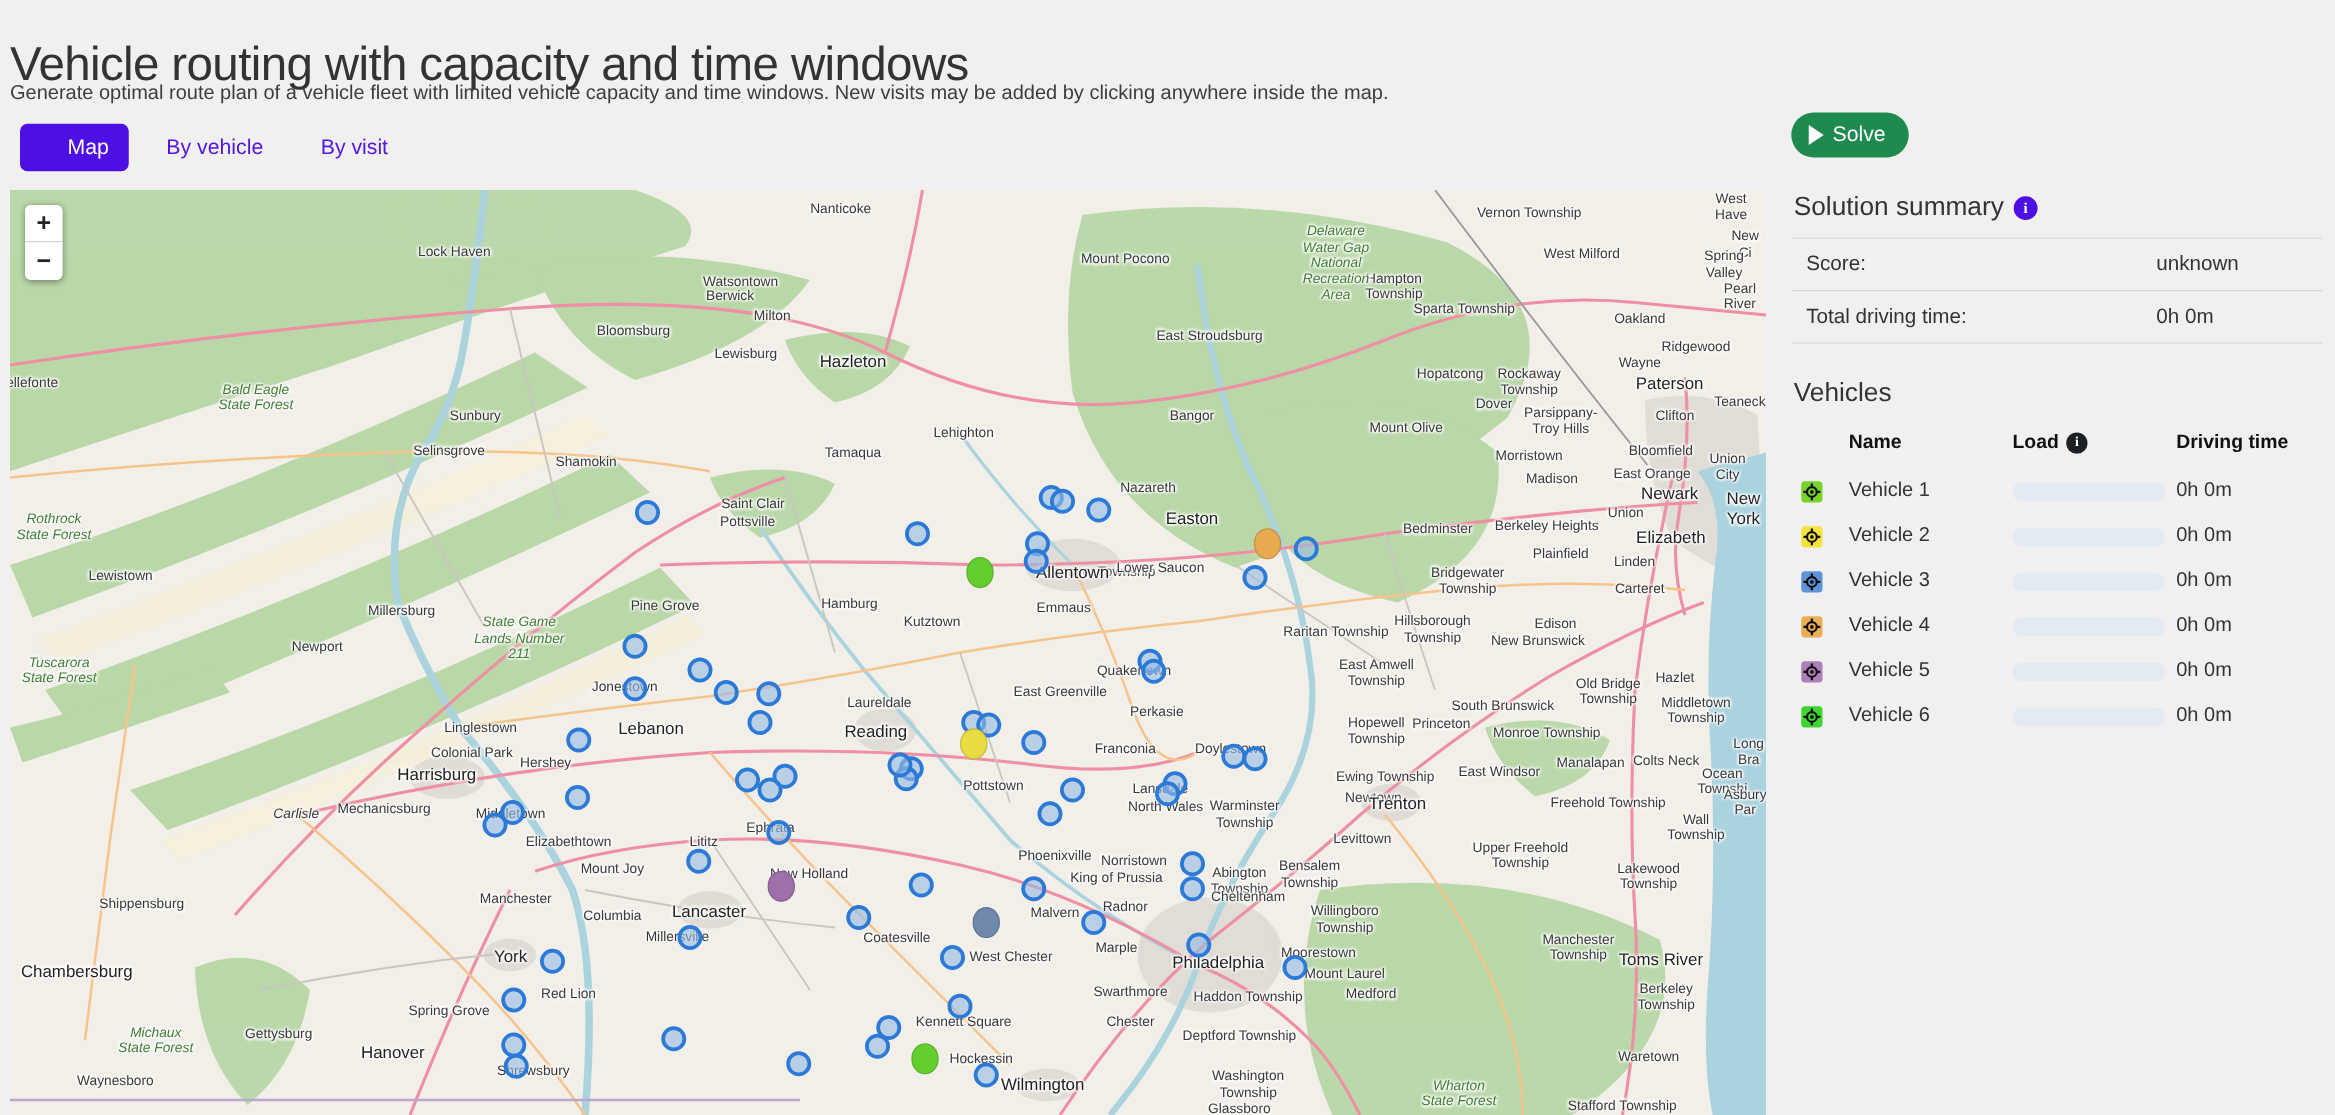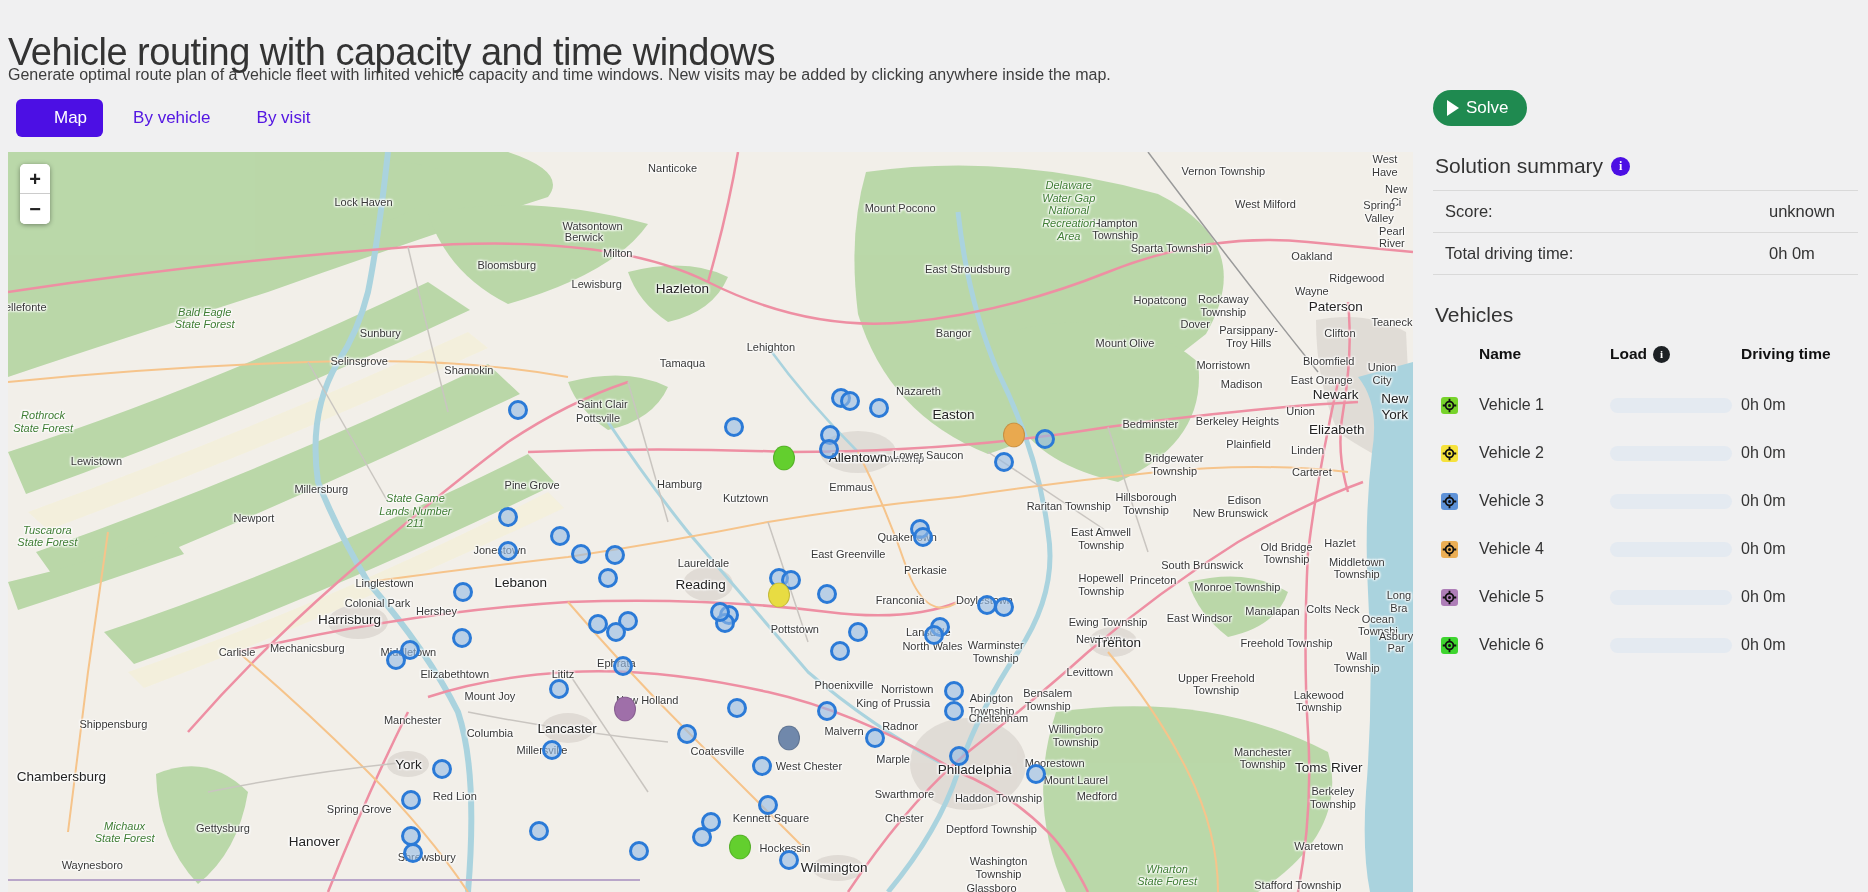--- a/index.html
+++ b/index.html
@@ -34,22 +34,22 @@
              border-radius:18px;padding:8px 18px 8px 14px;font-size:17px;cursor:pointer;font-family:inherit;}
   .solve-btn .play{width:0;height:0;border-left:12px solid #fff;border-top:8px solid transparent;border-bottom:8px solid transparent;}
   .sect-head{display:flex;align-items:center;gap:8px;font-size:21px;color:#333;margin:28px 0 12px 2px;}
   .info-dot{width:19px;height:19px;border-radius:50%;display:inline-flex;align-items:center;justify-content:center;
             color:#fff;font-size:12px;font-weight:bold;font-family:"Liberation Serif",serif;}
   .info-dot.purple{background:#4c0fe4;}
   .info-dot.dark{background:#1d2125;width:17px;height:17px;font-size:11px;}
   .summary-row{display:flex;align-items:center;height:41px;border-bottom:1px solid #d9d9d9;font-size:16.5px;}
   .summary-row:first-of-type{border-top:1px solid #d9d9d9;}
   .summary-row .lab{padding-left:12px;flex:0 0 280px;}
-  .summary-row .val{flex:1;margin-left:44px;}
-  .veh-grid{display:grid;grid-template-columns:46px 131px 131px auto;align-items:center;row-gap:16px;}
+  .summary-row .val{flex:1;}
+  .veh-grid{display:grid;grid-template-columns:46px 131px 131px auto;align-items:center;row-gap:4px;}
   .veh-grid .hdr{font-size:15.5px;font-weight:bold;color:#111;padding:6px 0 10px 0;display:flex;align-items:center;gap:6px;}
   .veh-cell{height:32px;display:flex;align-items:center;font-size:16px;color:#333;}
   .veh-icon{width:17px;height:17px;border-radius:3px;margin-left:8px;display:flex;align-items:center;justify-content:center;}
   .loadbar{width:122px;height:15px;border-radius:8px;background:#e4eaf1;}
 </style>
 </head>
 <body>
 
 <h1 class="page-title">Vehicle routing with capacity and time windows</h1>
 <div class="page-subtitle">Generate optimal route plan of a vehicle fleet with limited vehicle capacity and time windows. New visits may be added by clicking anywhere inside the map.</div>
@@ -217,21 +217,21 @@
       <div class="lbl city" style="left: 60.5%; top: 41.3%;">Allentown</div>
       <div class="lbl" style="left: 65.5%; top: 41%;">Lower Saucon</div>
       <div class="lbl" style="left: 60%; top: 45.3%;">Emmaus</div>
       <div class="lbl" style="left: 52.5%; top: 46.8%;">Kutztown</div>
       <div class="lbl" style="left: 35%; top: 53.8%;">Jonestown</div>
       <div class="lbl city" style="left: 36.5%; top: 58.3%;">Lebanon</div>
       <div class="lbl" style="left: 26.8%; top: 58.3%;">Linglestown</div>
       <div class="lbl" style="left: 26.3%; top: 61%;">Colonial Park</div>
       <div class="lbl" style="left: 30.5%; top: 62%;">Hershey</div>
       <div class="lbl city" style="left: 24.3%; top: 63.3%;">Harrisburg</div>
-      <div class="lbl" style="left: 16.3%; top: 67.5%;">Carlisle</div>
+      <div class="lbl" style="left: 16.3%; top: 67.5%; font-style: italic;">Carlisle</div>
       <div class="lbl" style="left: 21.3%; top: 67%;">Mechanicsburg</div>
       <div class="lbl" style="left: 28.5%; top: 67.5%;">Middletown</div>
       <div class="lbl" style="left: 31.8%; top: 70.5%;">Elizabethtown</div>
       <div class="lbl" style="left: 34.3%; top: 73.5%;">Mount Joy</div>
       <div class="lbl" style="left: 39.5%; top: 70.5%;">Lititz</div>
       <div class="lbl" style="left: 43.3%; top: 69%;">Ephrata</div>
       <div class="lbl" style="left: 45.5%; top: 74%;">New Holland</div>
       <div class="lbl city" style="left: 39.8%; top: 78%;">Lancaster</div>
       <div class="lbl" style="left: 34.3%; top: 78.5%;">Columbia</div>
       <div class="lbl" style="left: 38%; top: 80.8%;">Millersville</div>

